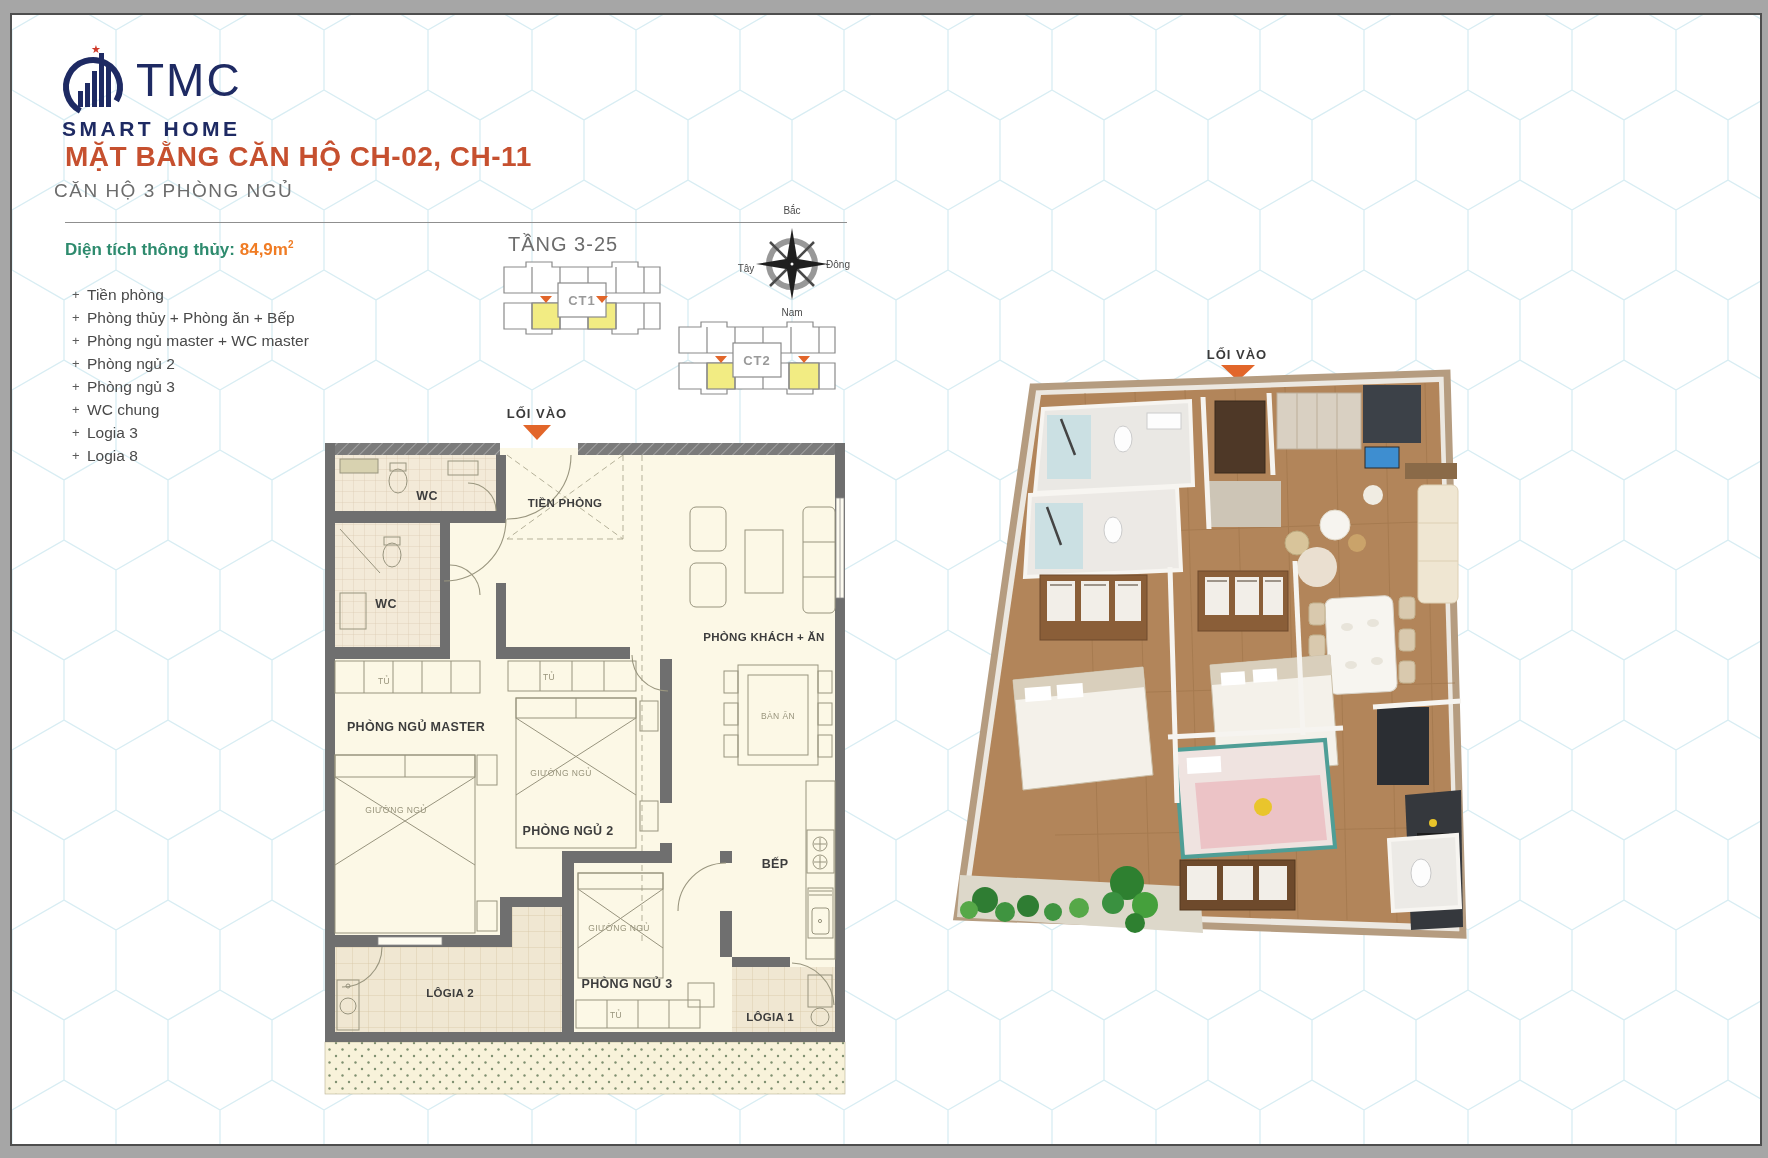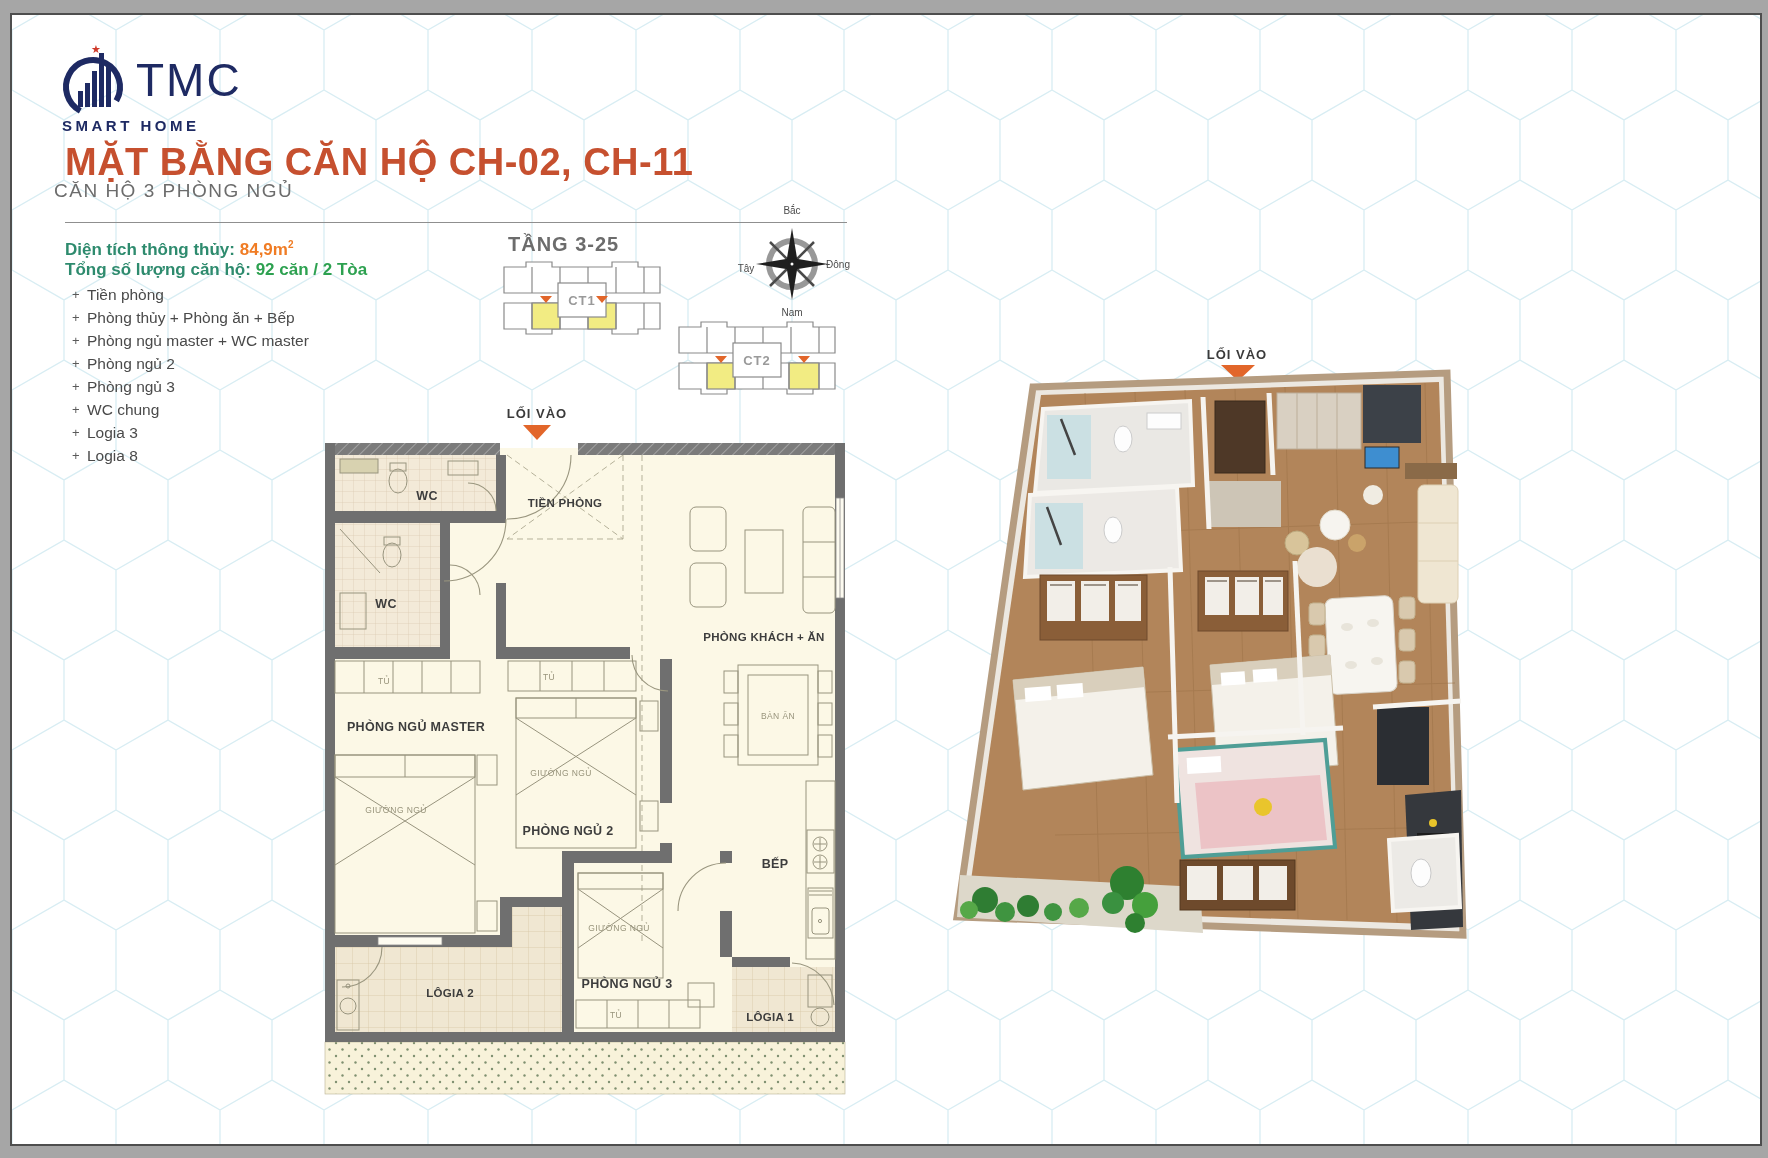--- a/index.html
+++ b/index.html
@@ -12,36 +12,36 @@
   .page{
     position:absolute;left:10px;top:13px;width:1748px;height:1129px;
     background:#ffffff;border:2px solid #4e4e4e;overflow:hidden;
   }
   .hexbg{position:absolute;left:0;top:0;width:100%;height:100%;z-index:0;}
   .layer{position:absolute;z-index:1;}
 
   
   .logo-row{left:48px;top:24px;display:flex;align-items:center;}
   .logo-word{font-size:46px;font-weight:normal;color:#1e2a63;letter-spacing:2px;margin-left:6px;}
-  .logo-tagline{left:50px;top:102px;font-size:15px;font-weight:bold;color:#1e2a63;letter-spacing:3.5px;}
-  .doc-title{left:53px;top:126px;font-size:38px;font-weight:bold;color:#c6502f;letter-spacing:.5px;text-align:center;}
+  .logo-tagline{left:50px;top:102px;font-size:21px;font-weight:bold;color:#1e2a63;letter-spacing:3.5px;}
+  .doc-title{left:53px;top:126px;font-size:28px;font-weight:bold;color:#c6502f;letter-spacing:.5px;text-align:center;}
   .doc-subtitle{left:42px;top:165px;font-size:19px;color:#6c6c6c;letter-spacing:1.5px;}
   .rule{left:53px;top:207px;width:782px;border-top:1.6px solid #8f8f8f;height:0;}
 
   .specs{left:53px;top:220px;font-size:17px;line-height:20px;}
   .spec-label{color:#2e8b6e;font-weight:bold;}
   .spec-area{color:#f07c24;font-weight:bold;}
   .spec-units{color:#2da150;font-weight:bold;}
   .specs sup{font-size:10px;}
 
   ul.room-list{left:60px;top:268px;list-style:none;margin:0;padding:0;font-size:15.5px;color:#4a4a4a;}
   ul.room-list li{position:relative;padding-left:15px;height:23px;line-height:23px;}
   ul.room-list li::before{content:"+";position:absolute;left:0;top:0;color:#5a5a5a;font-size:13px;}
 
-  .floor-label{left:496px;top:218px;font-size:20px;color:#6c6c6c;letter-spacing:1px;font-weight:bold;}
+  .floor-label{left:496px;top:218px;font-size:20px;color:#6c6c6c;letter-spacing:1px;}
 
   
   svg text{font-family:"Liberation Sans",sans-serif;}
   .t-tower{font-size:13px;font-weight:bold;fill:#9a9a9a;letter-spacing:1px;}
   .t-compass{font-size:10px;fill:#4a4a4a;}
   .t-entry{font-size:13px;font-weight:bold;fill:#3a3a3a;letter-spacing:1px;}
   .t-room{font-size:12.5px;font-weight:bold;fill:#3d3d3d;letter-spacing:.3px;}
   .t-room-s{font-size:11.5px;font-weight:bold;fill:#3d3d3d;letter-spacing:.3px;}
   .t-small{font-size:8.5px;fill:#98947c;letter-spacing:.4px;}
   .f-line{stroke:#98947e;stroke-width:1;fill:none;}
@@ -79,24 +79,20 @@
   <div class="layer logo-tagline">SMART HOME</div>
 
   <div class="layer doc-title">MẶT BẰNG CĂN HỘ CH-02, CH-11</div>
   <div class="layer doc-subtitle">CĂN HỘ 3 PHÒNG NGỦ</div>
   <div class="layer rule"></div>
 
   <div class="layer specs">
     <div>
       <span class="spec-label">Diện tích thông thủy:</span>
       <span class="spec-area"><span>84,9m</span><sup>2</sup></span>
-    </div>
-    <div>
-      <span class="spec-label">Tổng số lượng căn hộ:</span>
-      <span class="spec-units">92 căn / 2 Tòa</span>
     </div>
   </div>
 
   <ul class="layer room-list">
     <li>Tiền phòng</li>
     <li>Phòng thủy + Phòng ăn + Bếp</li>
     <li>Phòng ngủ master + WC master</li>
     <li>Phòng ngủ 2</li>
     <li>Phòng ngủ 3</li>
     <li>WC chung</li>

